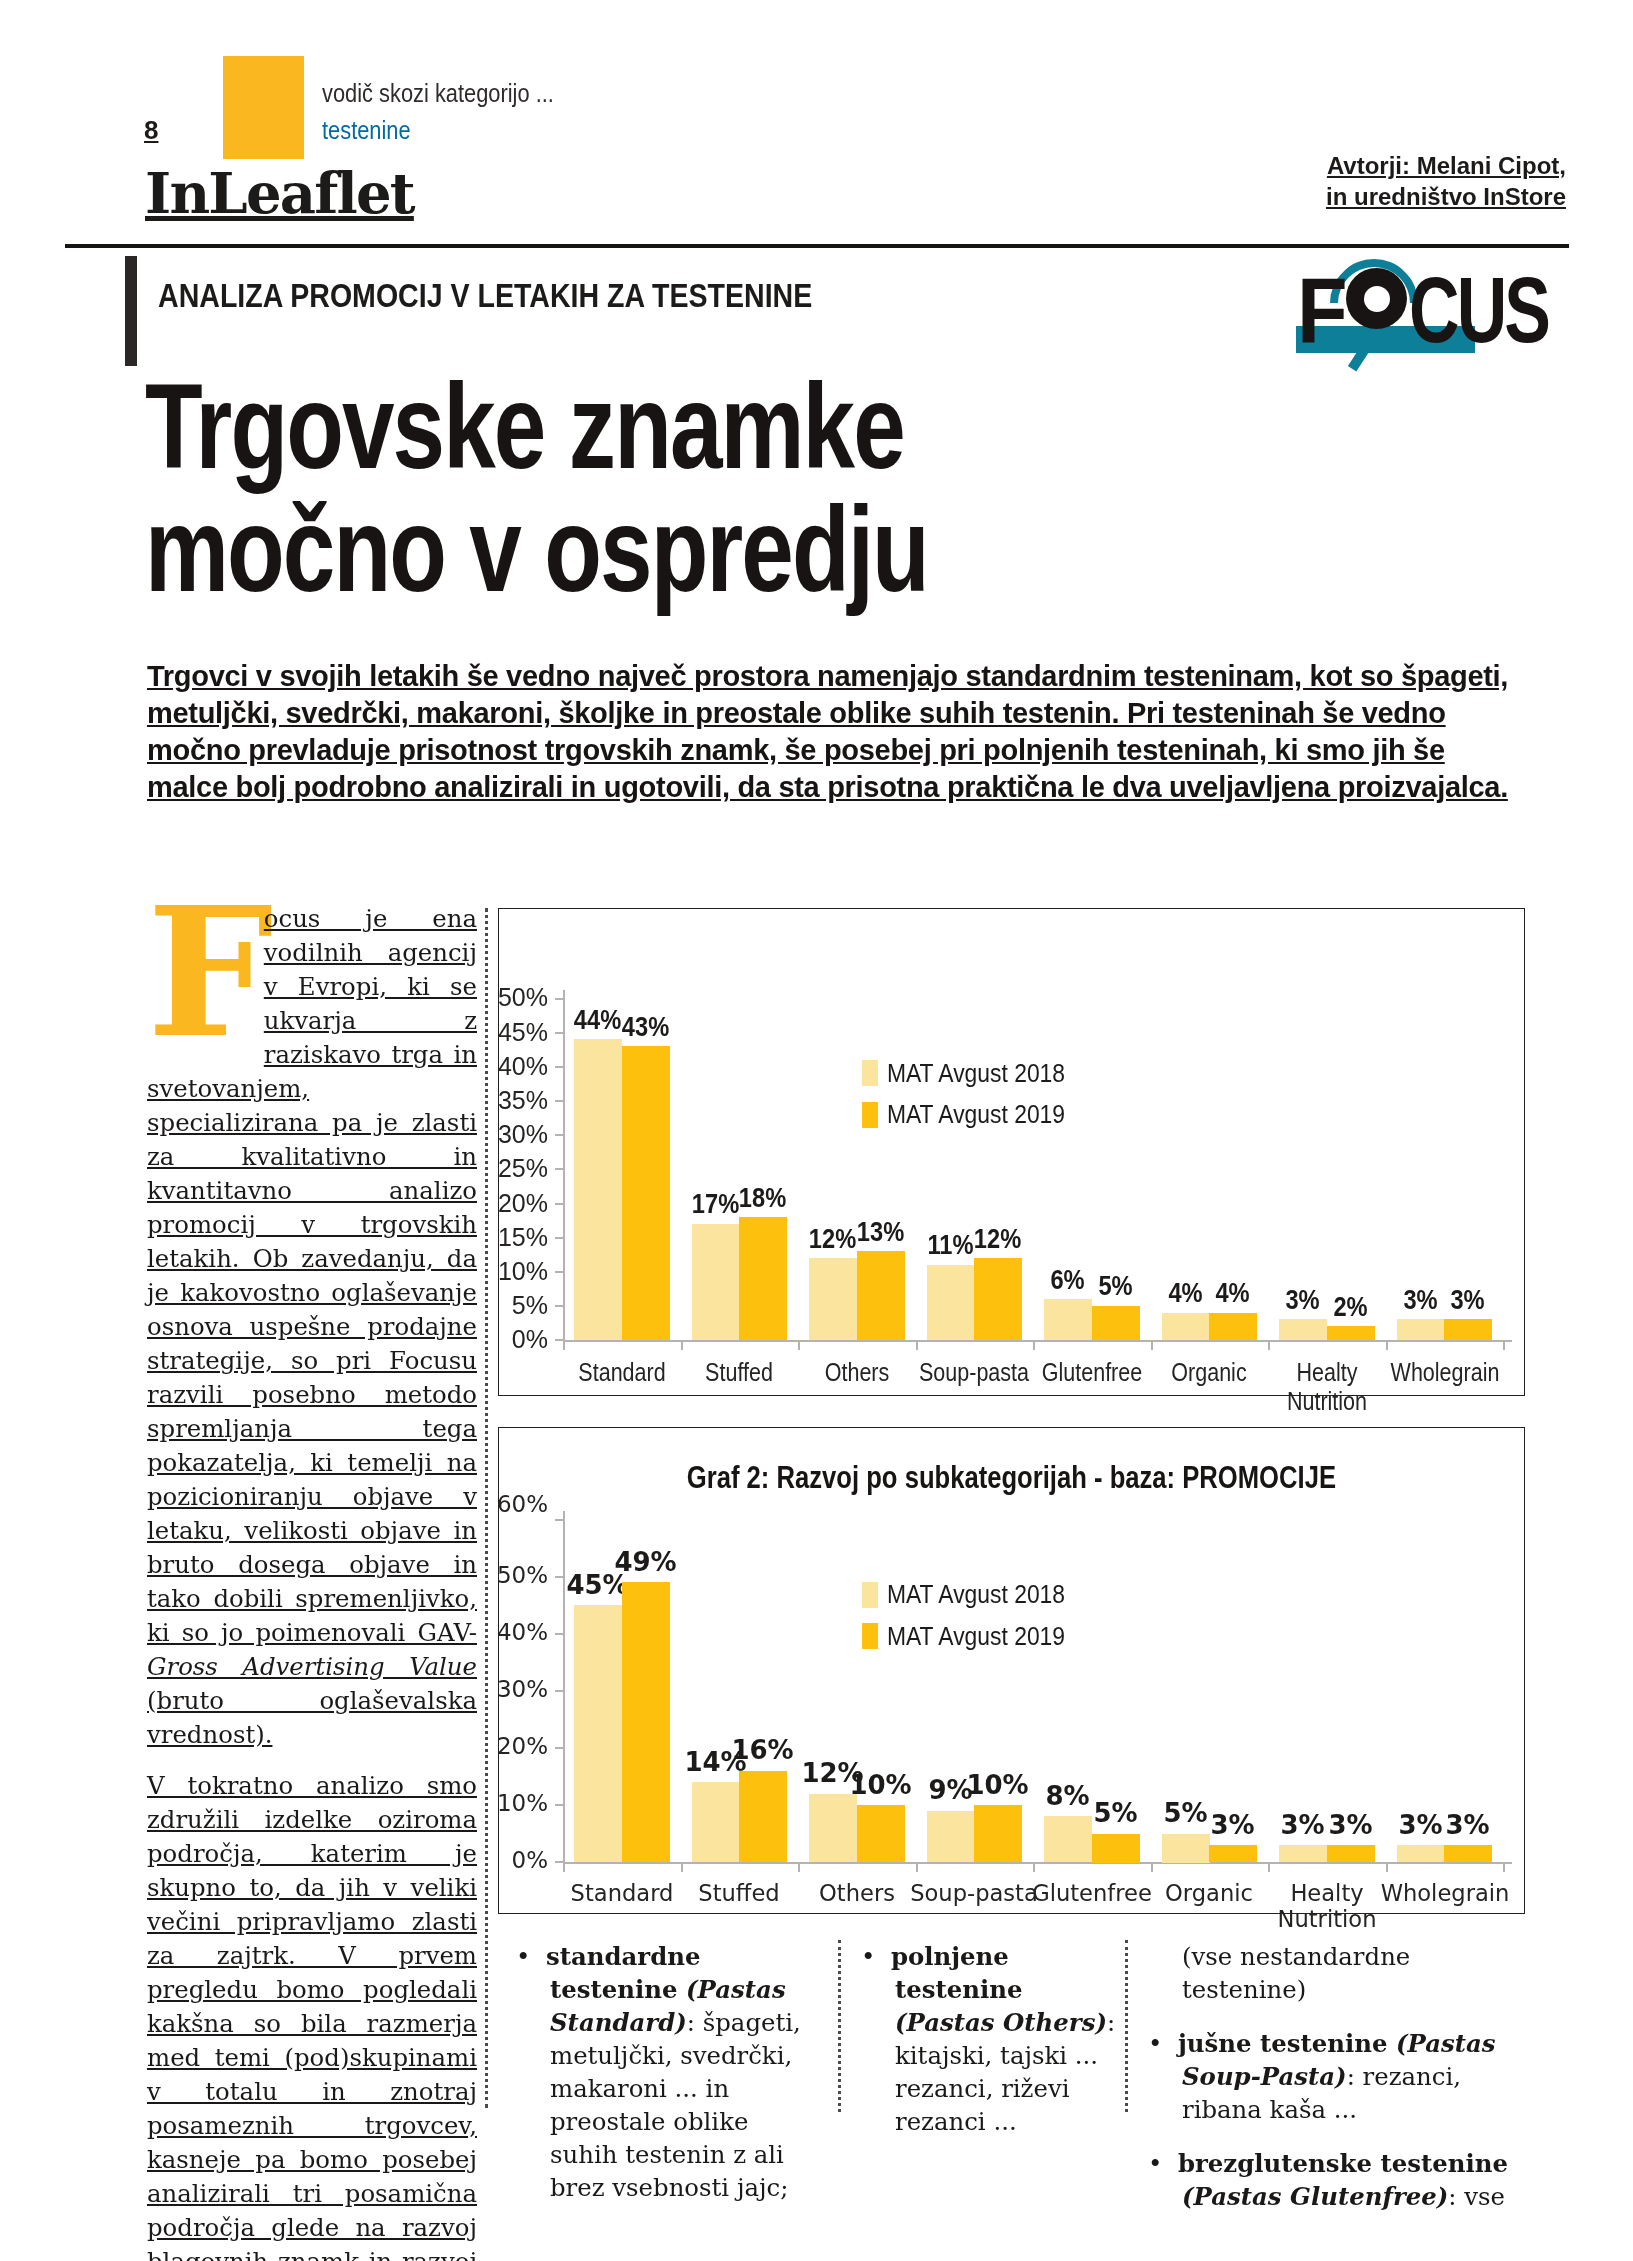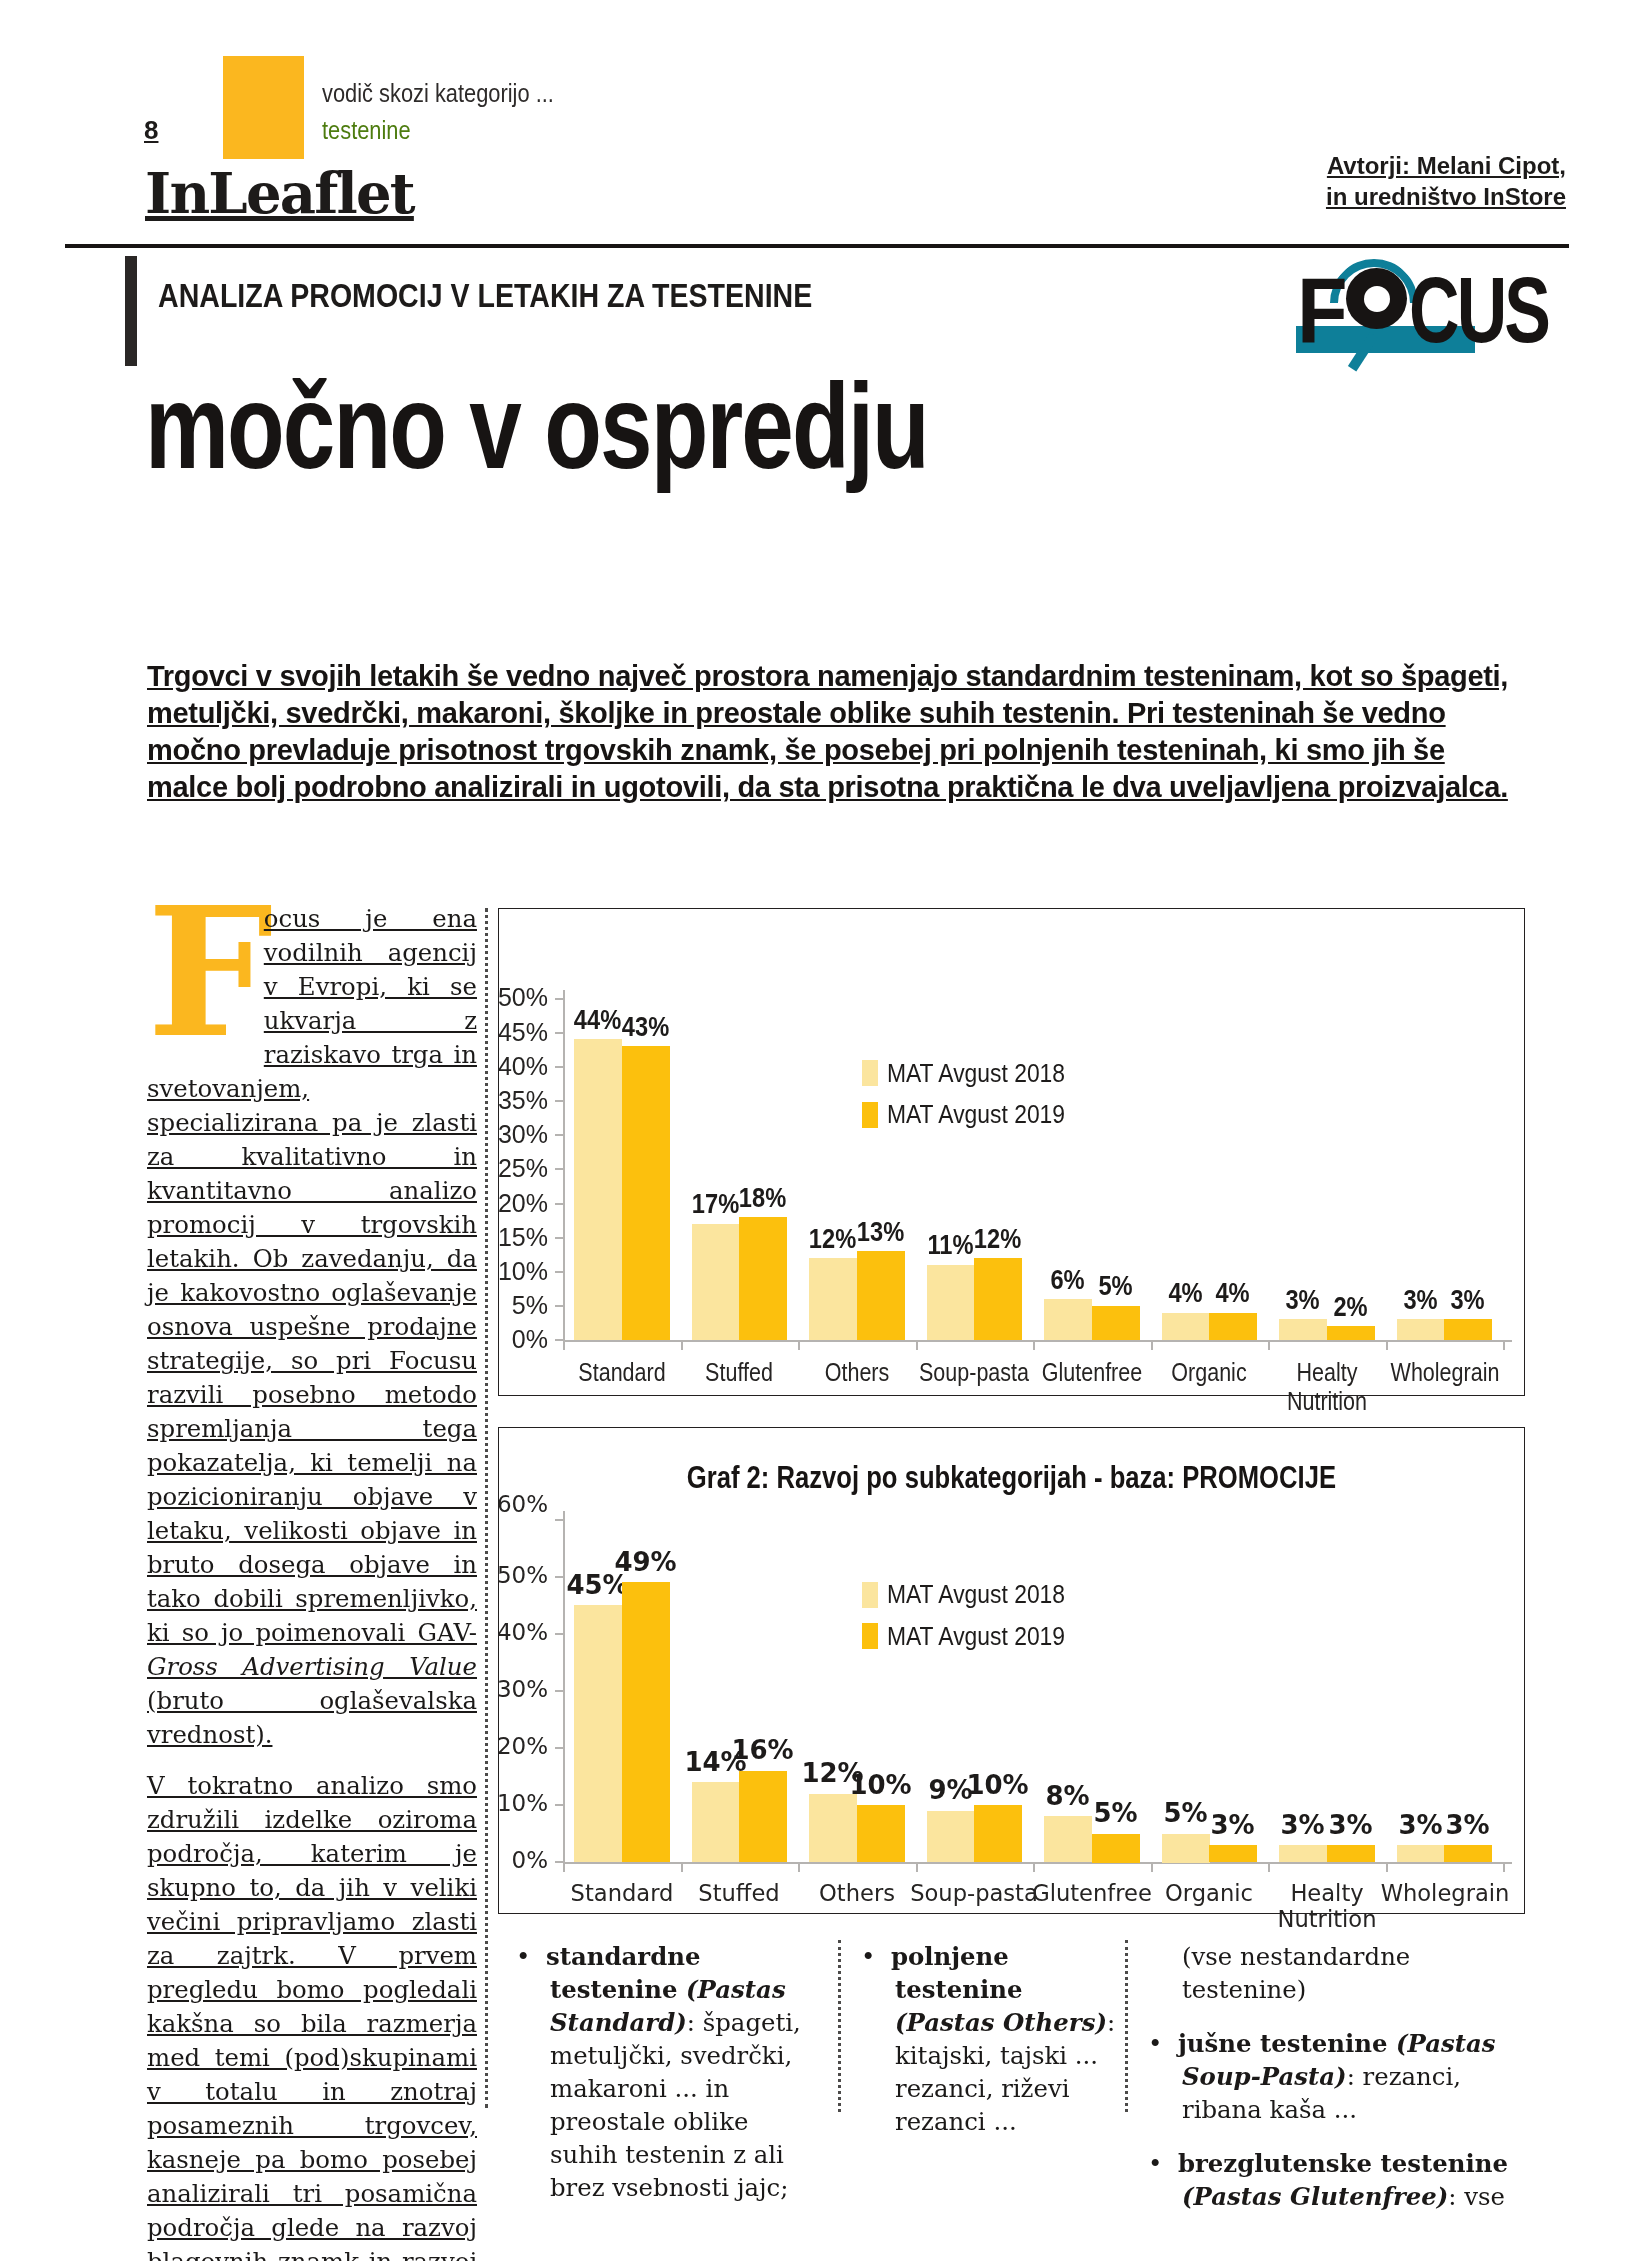--- a/index.html
+++ b/index.html
@@ -7,21 +7,21 @@
     width:1634px;height:2261px;position:relative;background:#ffffff;
     font-family:"Liberation Sans",sans-serif;color:#1d1b1a;overflow:hidden;
   }
   .abs{position:absolute;text-decoration:underline;}
   .cond{transform:scaleX(0.84);transform-origin:left top;display:inline-block;white-space:nowrap;}
   .cond-c{transform:scaleX(0.84);transform-origin:center top;}
   
   .page-num{left:144px;top:115px;font-size:26px;font-weight:bold;}
   .kicker-block{left:223px;top:56px;width:81px;height:103px;}
   .kicker-l1{left:322px;top:78px;font-size:26px;color:#2e2b2a;}
-  .kicker-l2{left:322px;top:115px;font-size:26px;color:#4d7c0f;}
+  .kicker-l2{left:322px;top:115px;font-size:26px;color:#0369a1;}
   .masthead{left:145px;top:160px;font-size:56px;font-weight:bold;font-family:"DejaVu Serif",serif;letter-spacing:-1.8px;}
   .authors{right:68px;top:151px;text-align:right;font-size:24px;line-height:30.5px;}
   .authors .b{font-weight:bold;}
   .toprule{left:65px;top:244px;width:1504px;height:4.3px;background:#171413;}
   
   .eyebrow-bar{left:125px;top:256px;width:12.2px;height:110px;background:#2a2726;}
   .eyebrow{left:158px;top:276px;font-size:34px;font-weight:bold;letter-spacing:0px;}
   
   .focus{left:1295px;top:266px;width:189px;height:98px;}
   .focus .bar{position:absolute;left:1.2px;top:60px;width:179px;height:27px;background:#0e7f99;}
@@ -84,20 +84,21 @@
 <div class="abs focus">
   <div class="bar"></div>
   <div class="arc"></div>
   <div class="handle"></div>
   <div class="f">F</div>
   <div class="oring"></div>
   <div class="cus">CUS</div>
 </div>
 
 <div class="abs big-title">
+  <div><span class="cond">Trgovske znamke</span></div>
   <div><span class="cond">močno v ospredju</span></div>
 </div>
 <div class="abs intro">Trgovci v svojih letakih še vedno največ prostora namenjajo standardnim testeninam, kot so špageti, metuljčki, svedrčki, makaroni, školjke in preostale oblike suhih testenin. Pri testeninah še vedno močno prevladuje prisotnost trgovskih znamk, še posebej pri polnjenih testeninah, ki smo jih še malce bolj podrobno analizirali in ugotovili, da sta prisotna praktična le dva uveljavljena proizvajalca.</div>
 
 <div class="abs leftcol">
   <p><span class="dropcap">F</span><span>ocus je ena vodilnih agencij v Evropi, ki se ukvarja z raziskavo trga in svetovanjem, specializirana pa je zlasti za kvalitativno in kvantitavno analizo promocij v trgovskih letakih. Ob zavedanju, da je kakovostno oglaševanje osnova uspešne prodajne strategije, so pri Focusu razvili posebno metodo spremljanja tega pokazatelja, ki temelji na pozicioniranju objave v letaku, velikosti objave in bruto dosega objave in tako dobili spremenljivko, ki so jo poimenovali GAV-</span><em>Gross Advertising Value</em><span> (bruto oglaševalska vrednost).</span></p>
   <p>V tokratno analizo smo združili izdelke oziroma področja, katerim je skupno to, da jih v veliki večini pripravljamo zlasti za zajtrk. V prvem pregledu bomo pogledali kakšna so bila razmerja med temi (pod)skupinami v totalu in znotraj posameznih trgovcev, kasneje pa bomo posebej analizirali tri posamična področja glede na razvoj blagovnih znamk in razvoj blagovnih znamk pri posameznih trgovcih.</p>
 
 </div>
 <div class="abs vdots1"></div>

